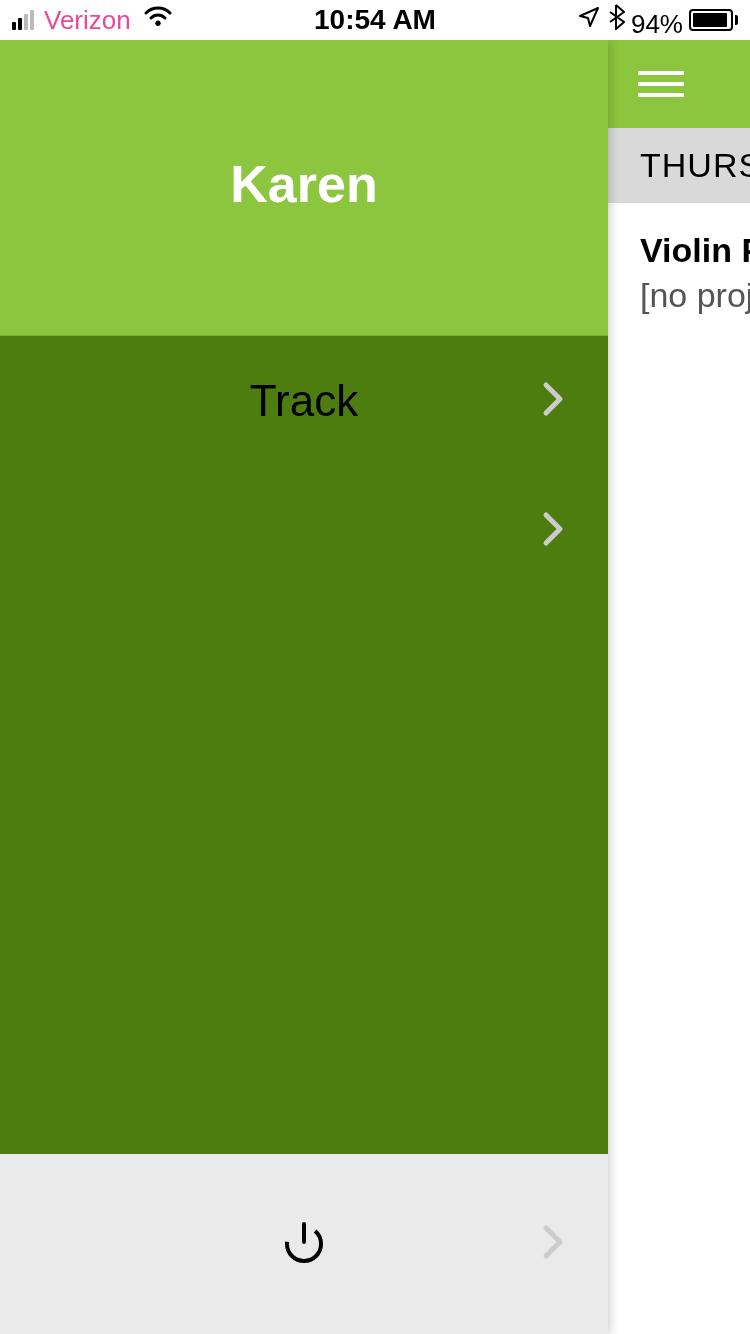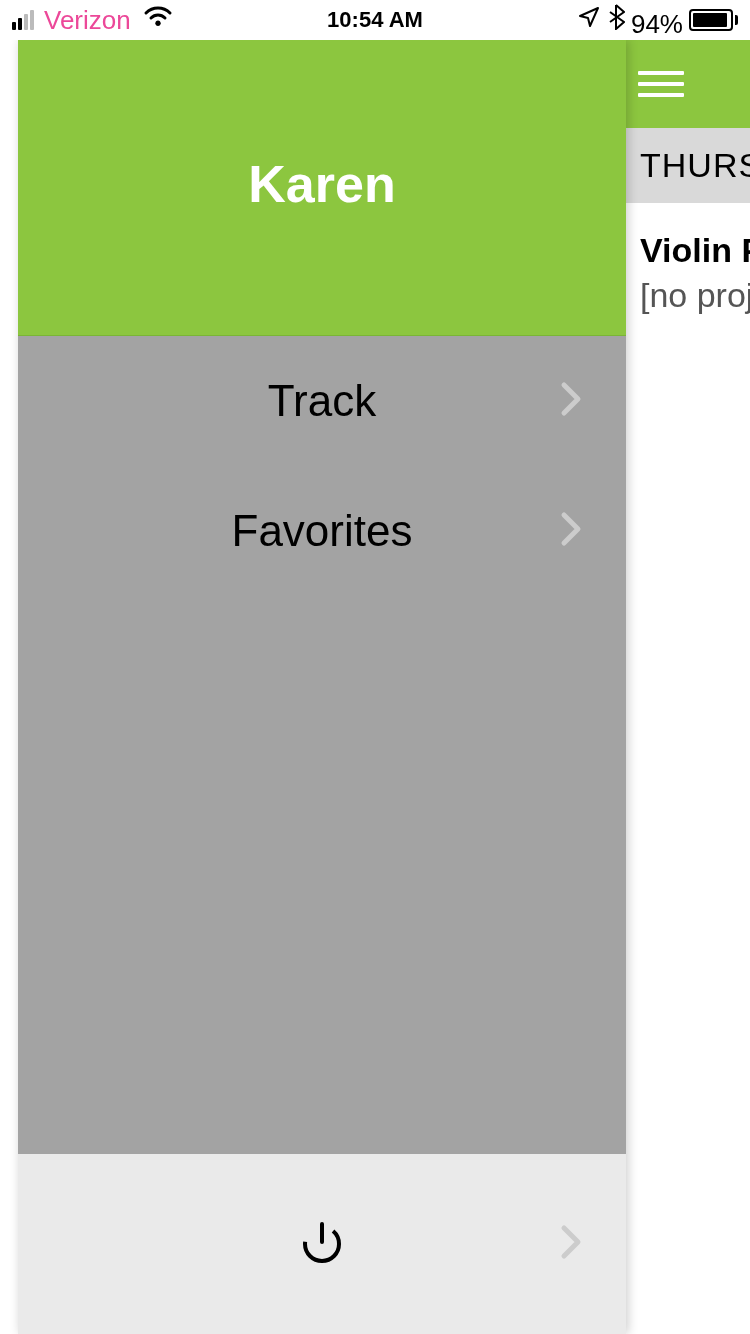--- a/index.html
+++ b/index.html
@@ -51,21 +51,21 @@
       margin-left: 4px;
     }
     .wifi-icon {
       margin-left: 6px;
     }
     .status-time {
       position: absolute;
       left: 50%;
       transform: translateX(-50%);
       font-weight: 600;
-      font-size: 22px;
+      font-size: 28px;
     }
     .status-right {
       display: flex;
       align-items: center;
       gap: 6px;
     }
     .battery-pct {
       font-size: 26px;
       margin-top: 8px;
     }
@@ -149,21 +149,21 @@
     .underlay-sub {
       font-size: 34px;
       color: #555;
       white-space: nowrap;
     }
 
     
     .sidebar {
       position: absolute;
       top: 0;
-      left: 18px;
+      left: 0;
       width: 608px;
       height: 100%;
       background: #fff;
       box-shadow: 2px 0 10px rgba(0,0,0,0.2);
       display: flex;
       flex-direction: column;
     }
     .sidebar-header {
       background: #8CC63F;
       height: 296px;
@@ -179,21 +179,21 @@
       font-weight: 700;
       margin-bottom: 8px;
     }
     .user-role {
       color: #fff;
       font-size: 38px;
       font-weight: 400;
     }
     .sidebar-menu {
       flex: 1;
-      background: #a3a3a3;
+      background: #4d7c0f;
     }
     .menu-item {
       display: flex;
       align-items: center;
       justify-content: center;
       position: relative;
       height: 130px;
     }
     .menu-label {
       font-size: 44px;
@@ -283,21 +283,20 @@
     <div class="sidebar-menu">
       <div class="menu-item">
         <span class="menu-label">Track</span>
         <span class="chevron">
           <svg width="22" height="36" viewBox="0 0 22 36">
             <path d="M4 4 L18 18 L4 32" stroke="#CCCCCC" stroke-width="5" fill="none" stroke-linecap="round" stroke-linejoin="round"></path>
           </svg>
         </span>
       </div>
       <div class="menu-item">
-        <span class="menu-label">Favorites</span>
         <span class="chevron">
           <svg width="22" height="36" viewBox="0 0 22 36">
             <path d="M4 4 L18 18 L4 32" stroke="#CCCCCC" stroke-width="5" fill="none" stroke-linecap="round" stroke-linejoin="round"></path>
           </svg>
         </span>
       </div>
     </div>
     <div class="sidebar-footer">
       <span class="power-icon">
         <svg width="48" height="48" viewBox="0 0 48 48">

